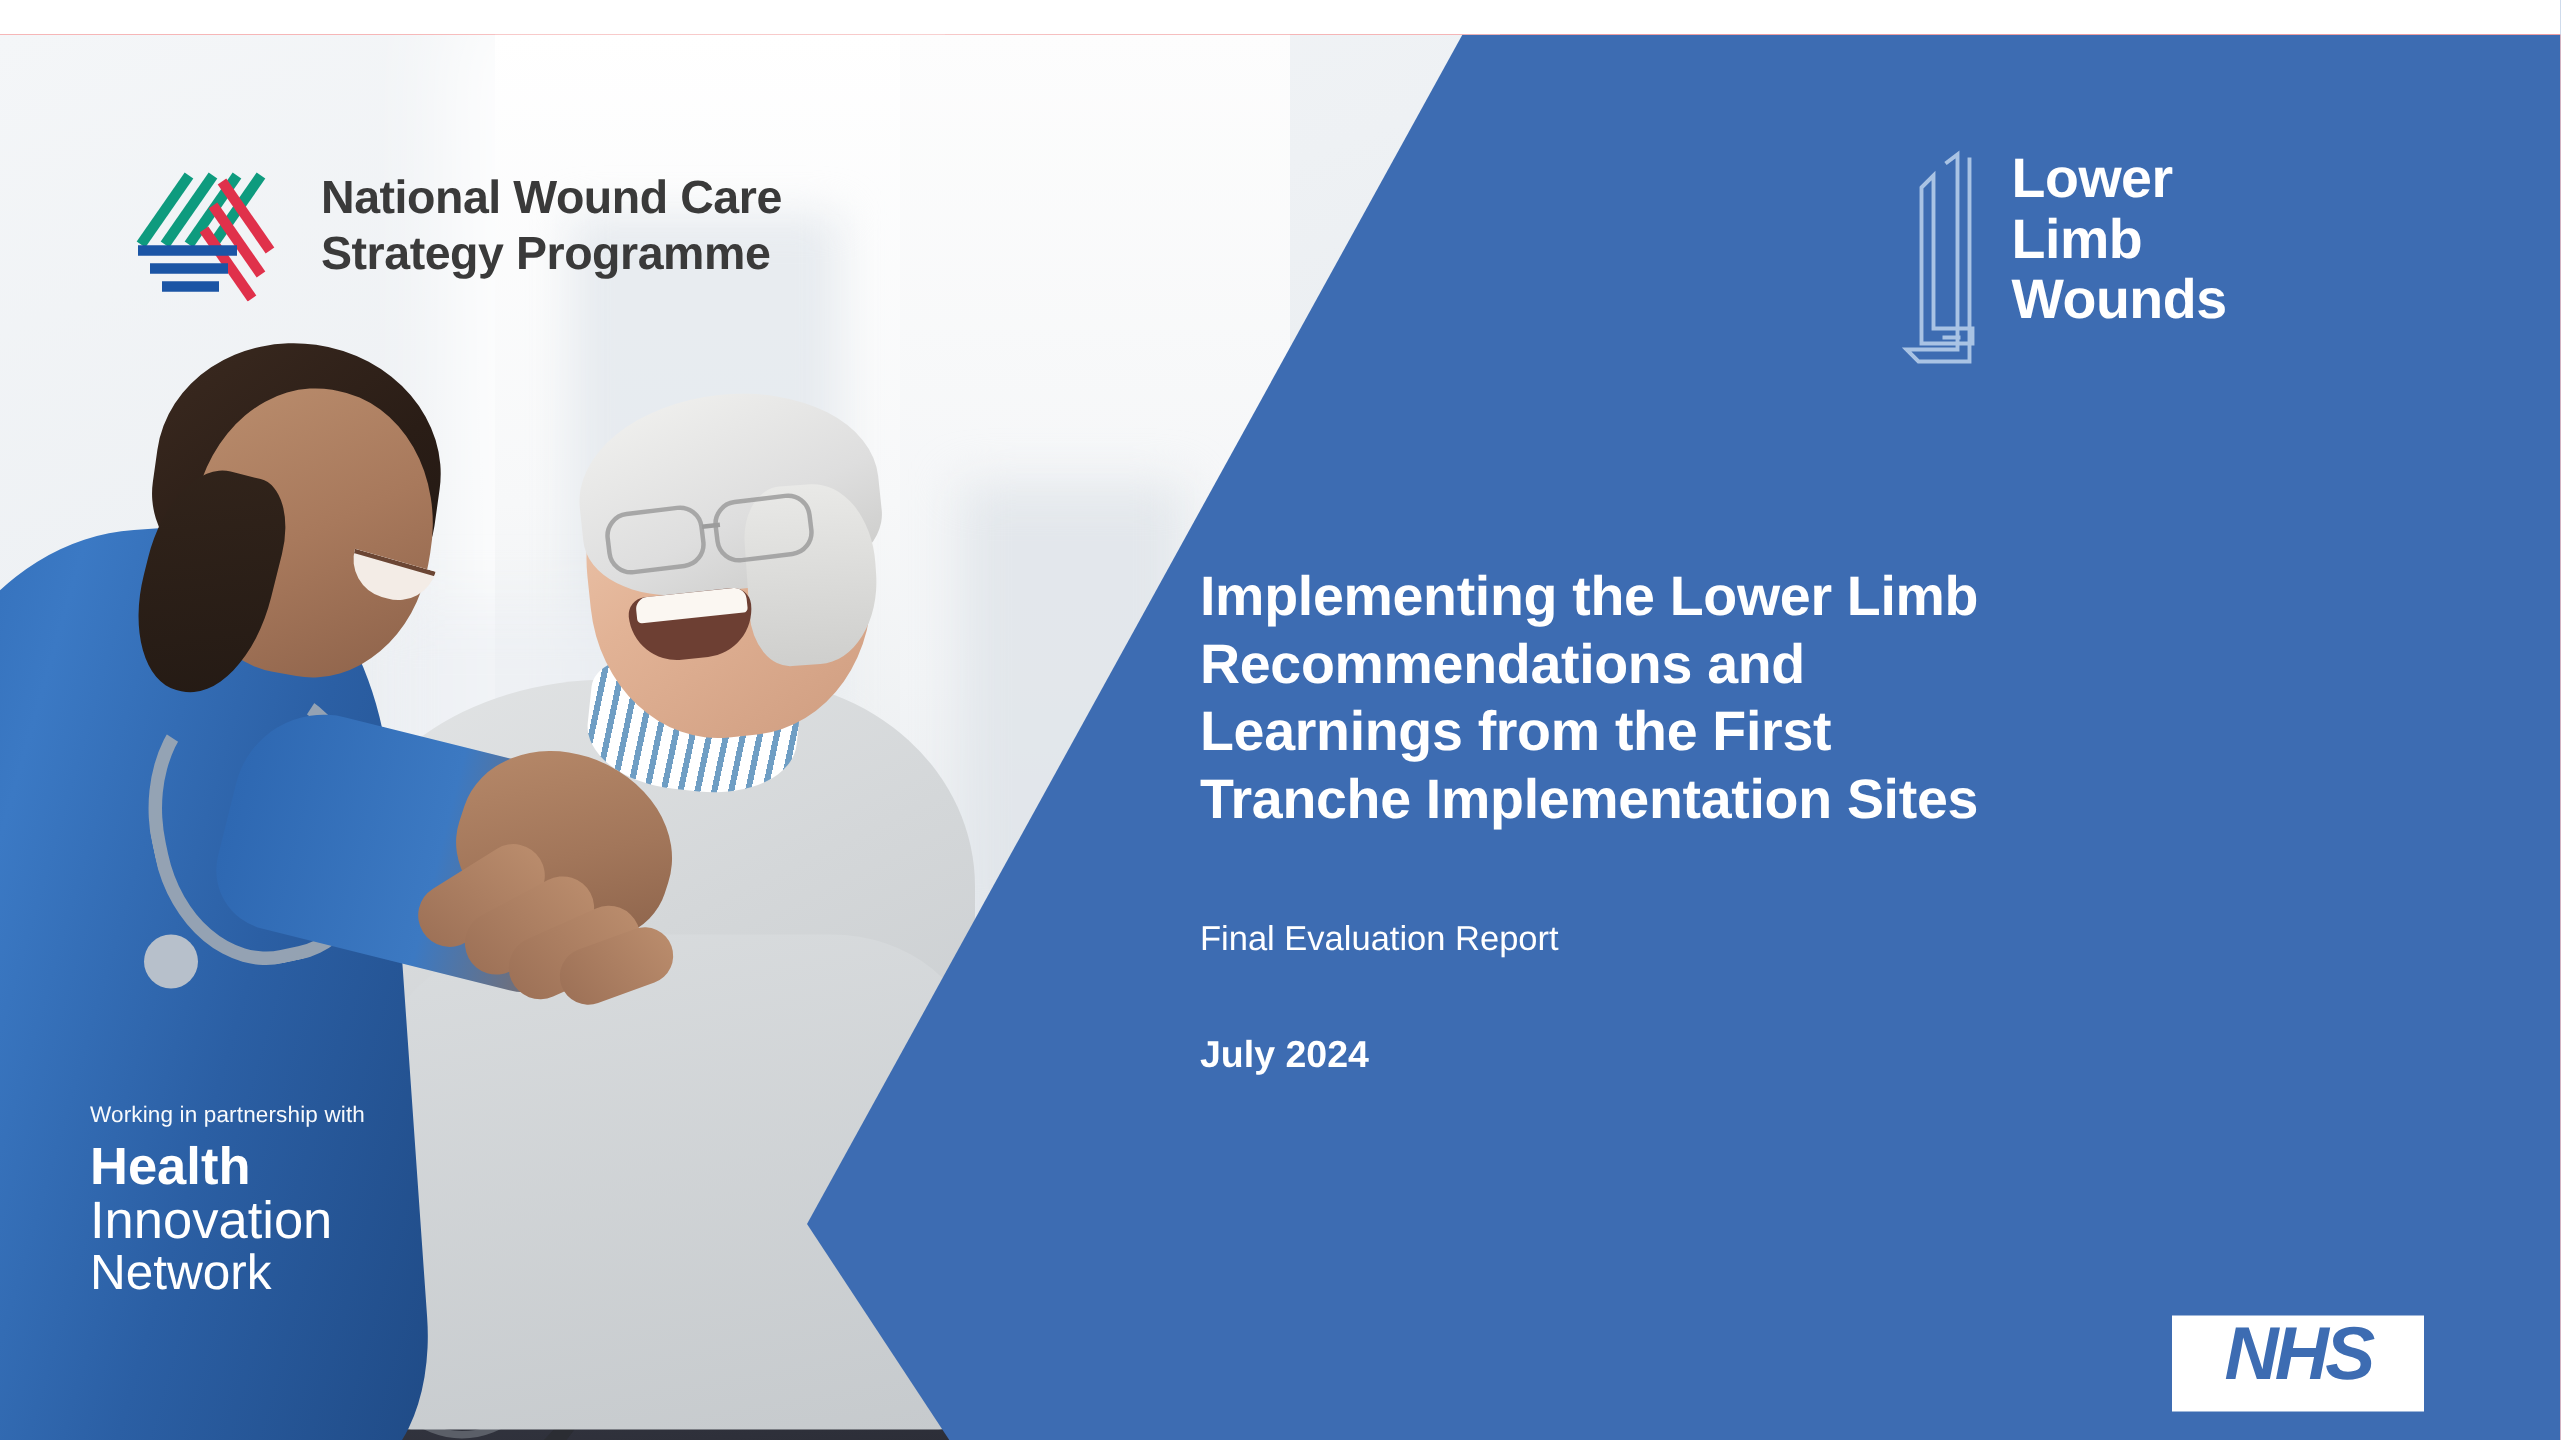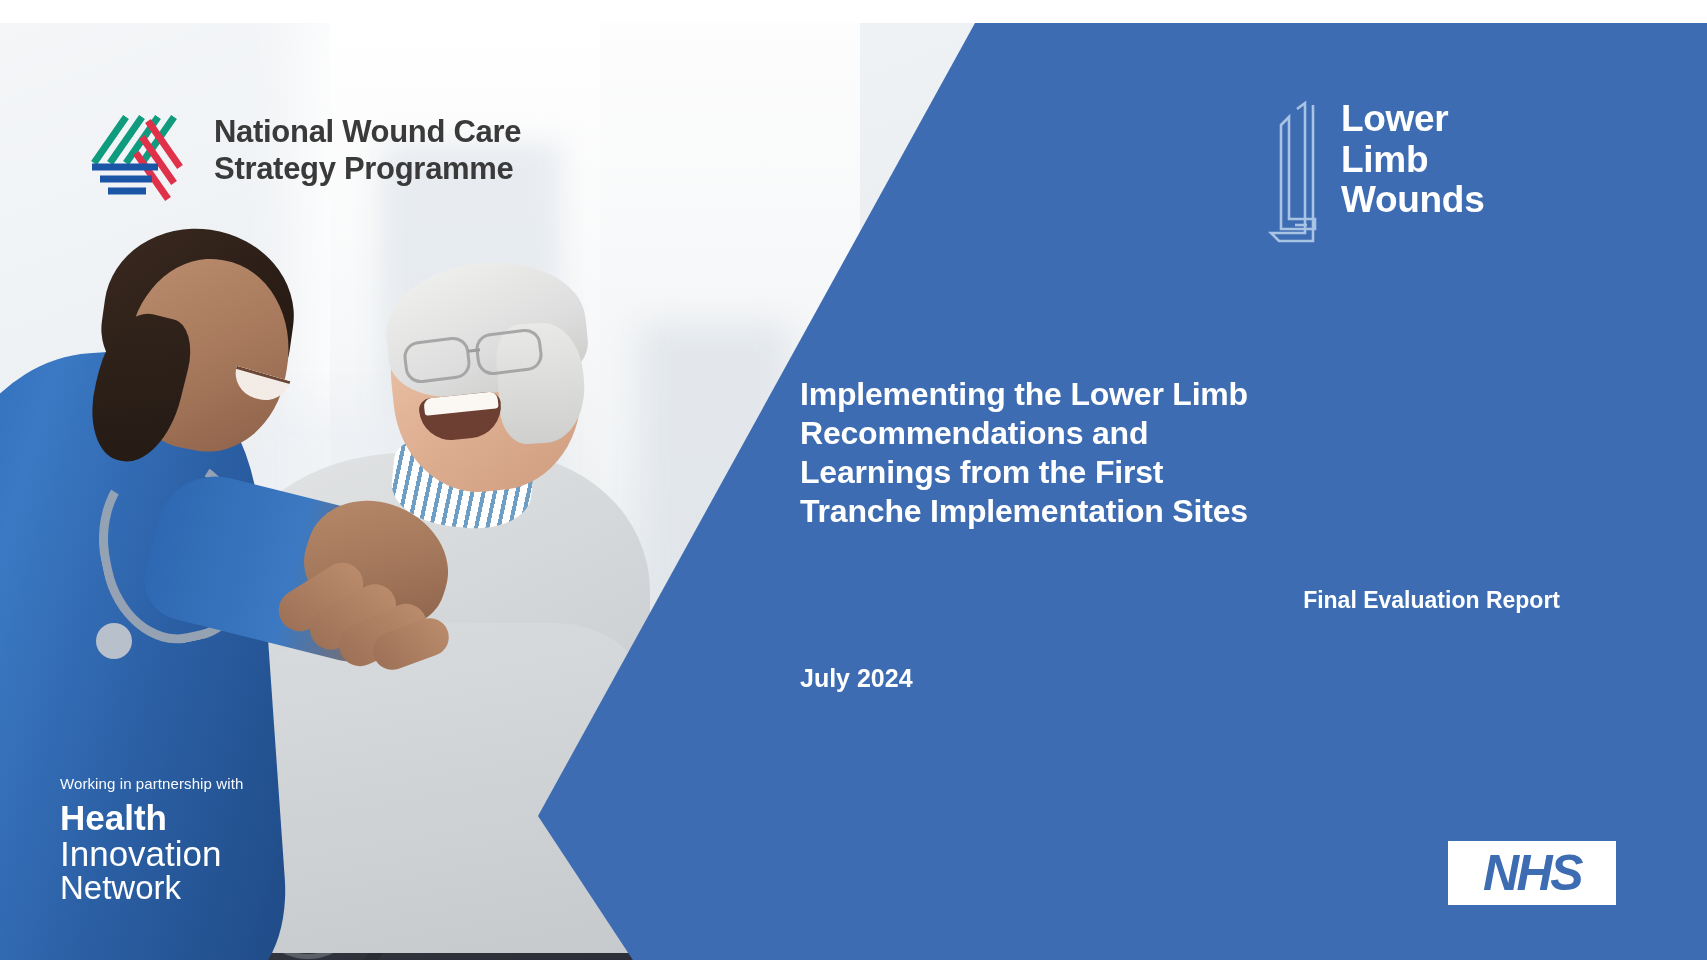--- a/index.html
+++ b/index.html
@@ -113,35 +113,35 @@
                 color:#3a3a3a; letter-spacing:-.3px; white-space:pre-line; }
 
   
   .llw { position:absolute; left:1255px; top:76px; display:flex; align-items:flex-start; gap:10px; }
   .llw-mark { width:76px; height:150px; }
   .llw-text { color:#ffffff; font-size:37px; font-weight:bold; line-height:1.1;
               letter-spacing:-.3px; white-space:pre-line; }
 
   
   .title-block { position:absolute; left:800px; top:352px; width:760px; }
-  .doc-title { color:#ffffff; font-size:32px; font-weight:bold; line-height:1.22;
+  .doc-title { color:#ffffff; font-size:37px; font-weight:bold; line-height:1.22;
                letter-spacing:-.2px; white-space:pre-line; }
-  .doc-subtitle { color:#ffffff; font-size:23px; font-weight:bold; margin-top:56px;text-align:right; }
+  .doc-subtitle { color:#ffffff; font-size:23px; font-weight:normal; margin-top:56px; }
   .doc-date { color:#ffffff; font-size:25px; font-weight:bold; margin-top:50px; }
 
   
-  .hin { position:absolute; left:60px; top:752px; color:#ffffff; }
+  .hin { position:absolute; left:60px; top:712px; color:#ffffff; }
   .hin-partner { font-size:15px; font-weight:normal; letter-spacing:.1px; opacity:.97; }
   .hin-l1 { font-size:35px; font-weight:bold; line-height:1.02; margin-top:8px; }
   .hin-l2 { font-size:35px; font-weight:normal; line-height:1.02; }
   .hin-l3 { font-size:33px; font-weight:normal; line-height:1.06; }
 
   
-  .nhs { position:absolute; left:1448px; top:818px; width:168px; height:64px;
-         background:#ffffff; display:flex; align-items:center; justify-content:center; }
+  .nhs { position:absolute; left:1448px; top:854px; width:168px; height:64px;
+         background:#ffffff; display:flex; justify-content:center; }
   .nhs span { color:#3d6cb2; font-size:50px; font-weight:bold; font-style:italic;
               letter-spacing:-2.5px; line-height:1; }
 </style>
 </head>
 <body>
 
 <div id="cover">
 
   <div class="photo">
     <div class="ph-window"></div>

